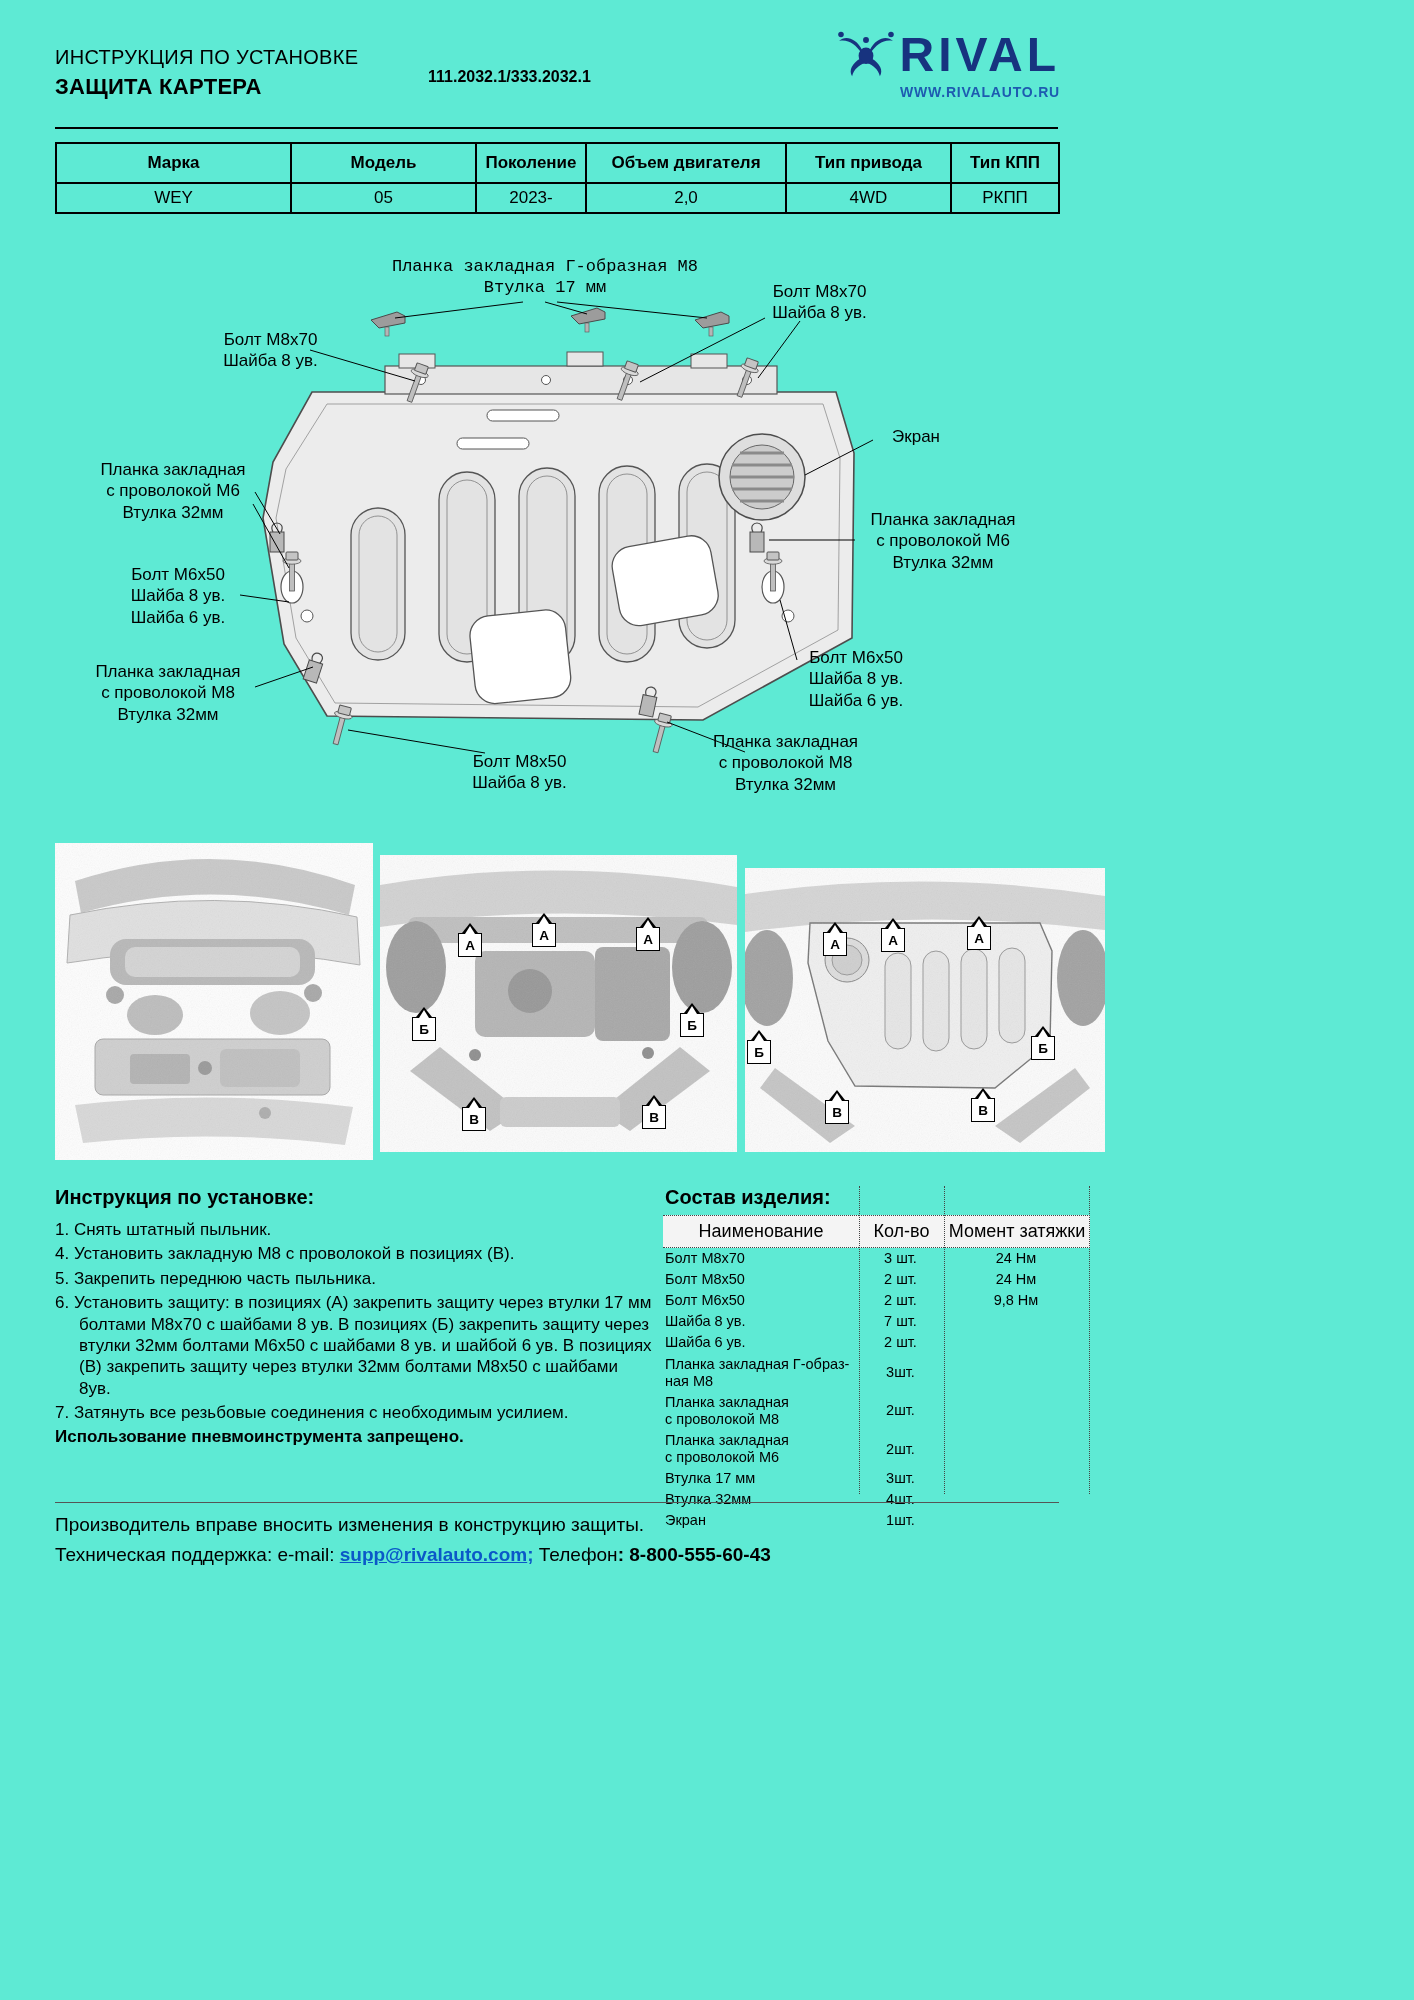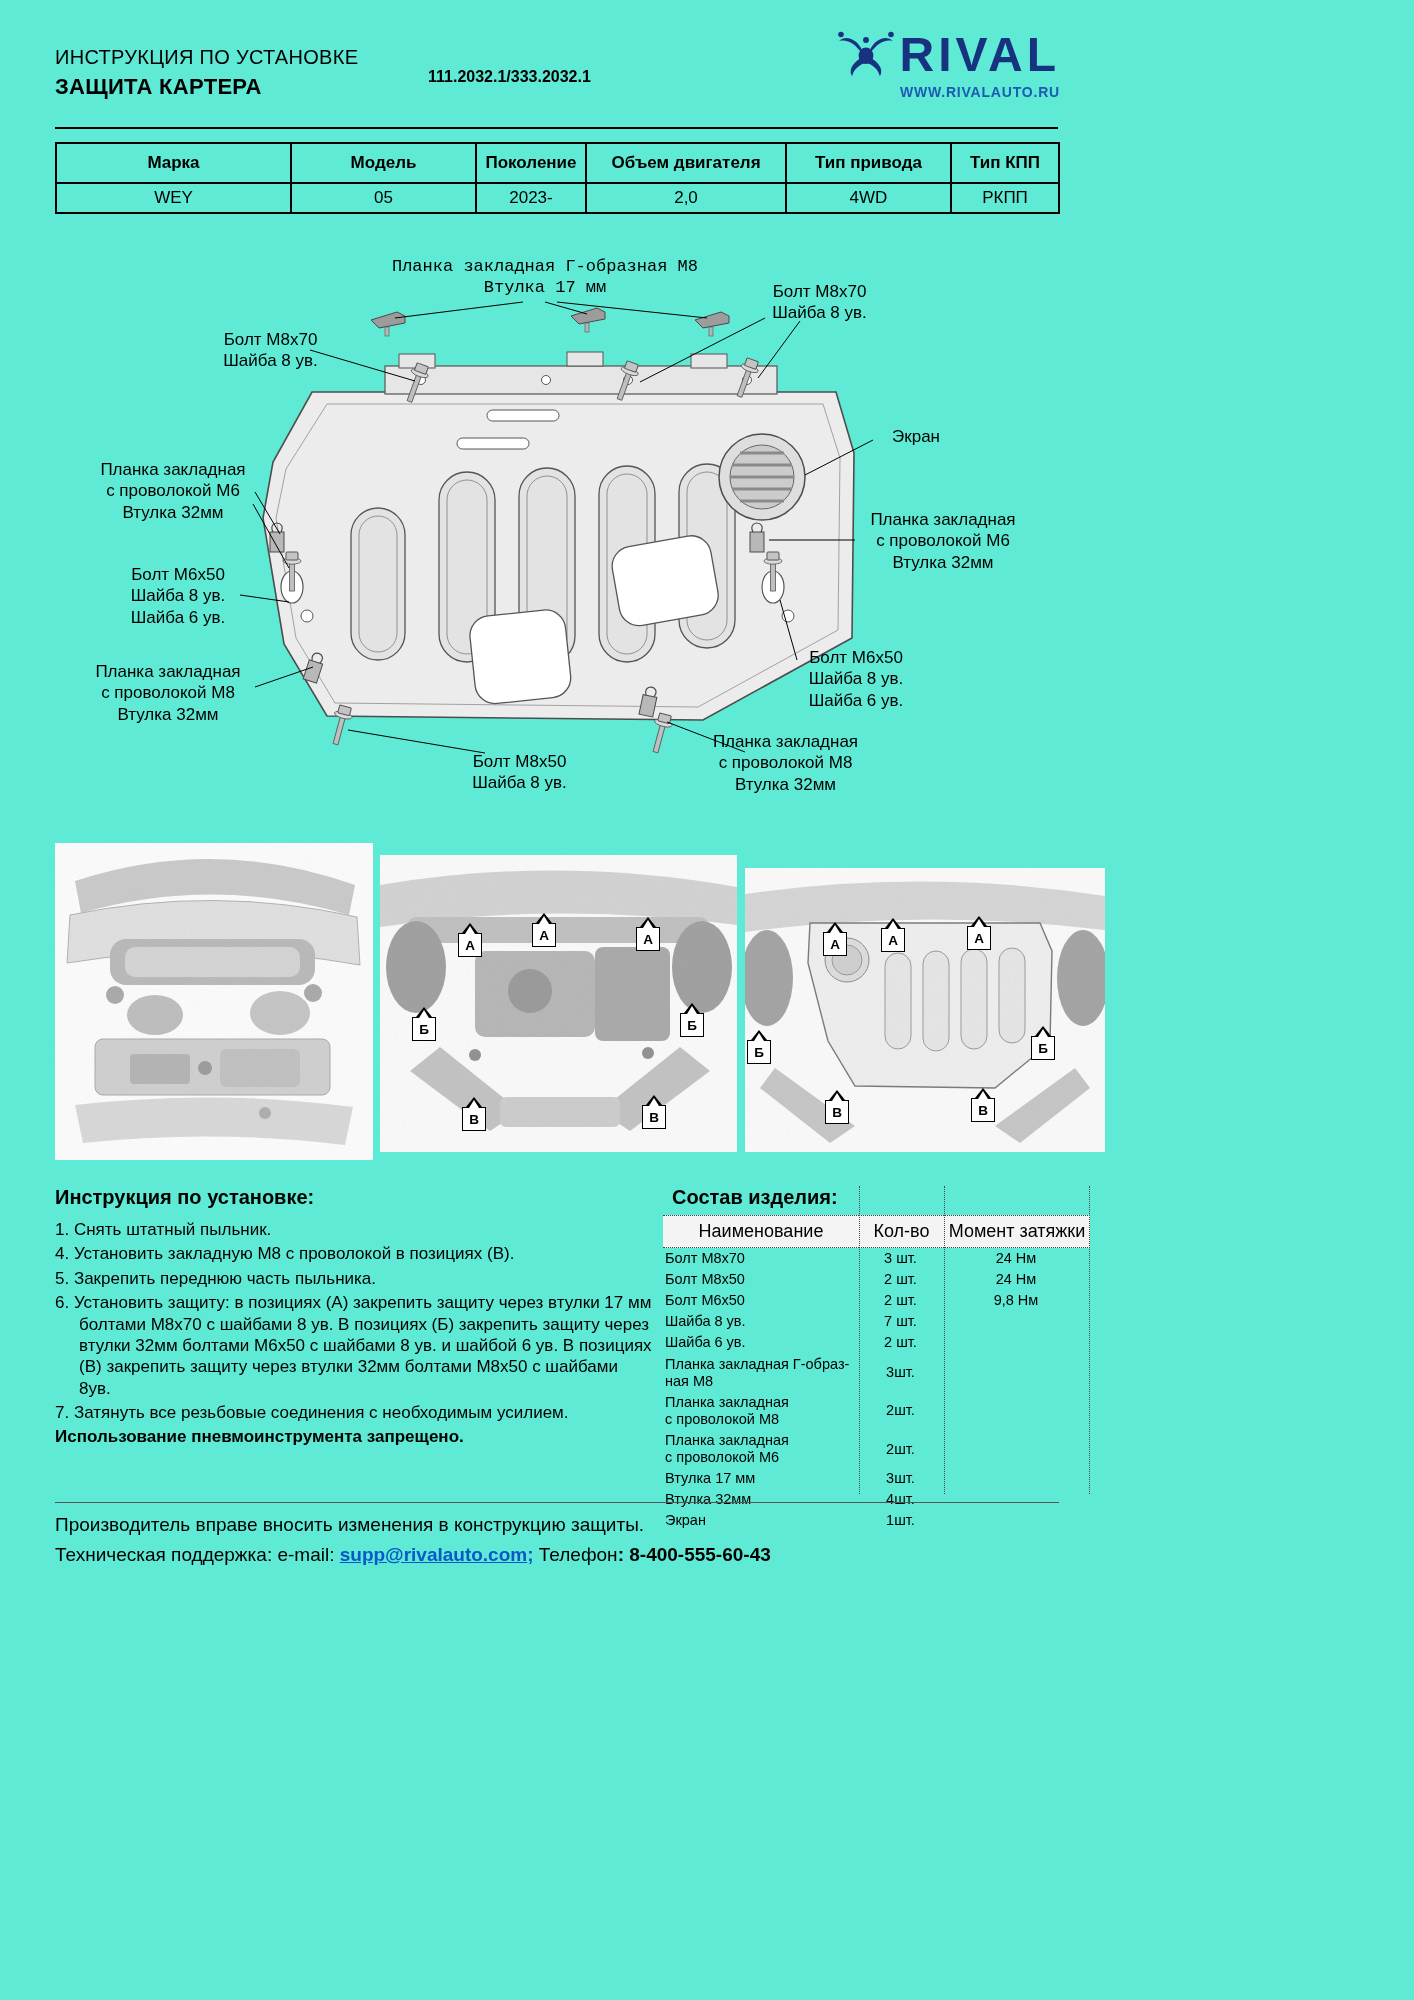--- a/index.html
+++ b/index.html
@@ -41,21 +41,21 @@
 
   
   .instructions { position:absolute; left:55px; top:1186px; width:597px; }
   .sec-title { font-size:20px; font-weight:bold; }
   .instructions .sec-title { margin-bottom:10px; }
   .step { font-size:17px; line-height:1.26; padding-left:24px; text-indent:-24px; margin-bottom:3px; }
   .warning { font-size:17px; font-weight:bold; margin-top:3px; }
 
   
   .parts { position:absolute; left:663px; top:1186px; width:427px; height:308px; }
-  .parts .sec-title { margin-bottom:6px; padding-left:2px;margin-left:7px; }
+  .parts .sec-title { margin-bottom:6px; padding-left:2px; }
   .parts-grid { display:grid; grid-template-columns:196px 85px 146px; }
   .phead { font-size:18px; text-align:center; padding:5px 2px; background:#f4f4f4;
            border-top:1.6px dotted #444; border-bottom:1.6px dotted #444; }
   .pcell { font-size:14.5px; line-height:1.18; padding:2px 4px 2px 2px; }
   .pname { white-space:pre-line; }
   .pqty, .ptorque { display:flex; align-items:center; justify-content:center; text-align:center; }
   .vdot { position:absolute; top:0; bottom:0; border-left:1.6px dotted #444; z-index:2; }
 
   
   .footer-rule { position:absolute; left:55px; top:1502px; width:1004px; border-top:1.5px solid #555; }
@@ -430,16 +430,16 @@
       <div class="pcell ptorque"></div>
     </div>
     <div class="vdot" style="left:196px;"></div>
     <div class="vdot" style="left:281px;"></div>
     <div class="vdot" style="left:426px;"></div>
   </div>
 
   <div class="footer-rule"></div>
   <div class="footer-disclaimer">Производитель вправе вносить изменения в конструкцию защиты.</div>
   <div class="footer-support">
-    <span>Техническая поддержка:  e-mail: </span><a href="#" class="sup-email">supp@rivalauto.com</a><span class="sup-semi">;</span><span> Телефон</span><span class="sup-phone">: 8-400-555-60-43</span>
+    <span>Техническая поддержка:  e-mail: </span><a href="#" class="sup-email">supp@rivalauto.com</a><span class="sup-semi">;</span><span> Телефон</span><span class="sup-phone">: 8-800-555-60-43</span>
   </div>
 
 </div>
 
 </body></html>

